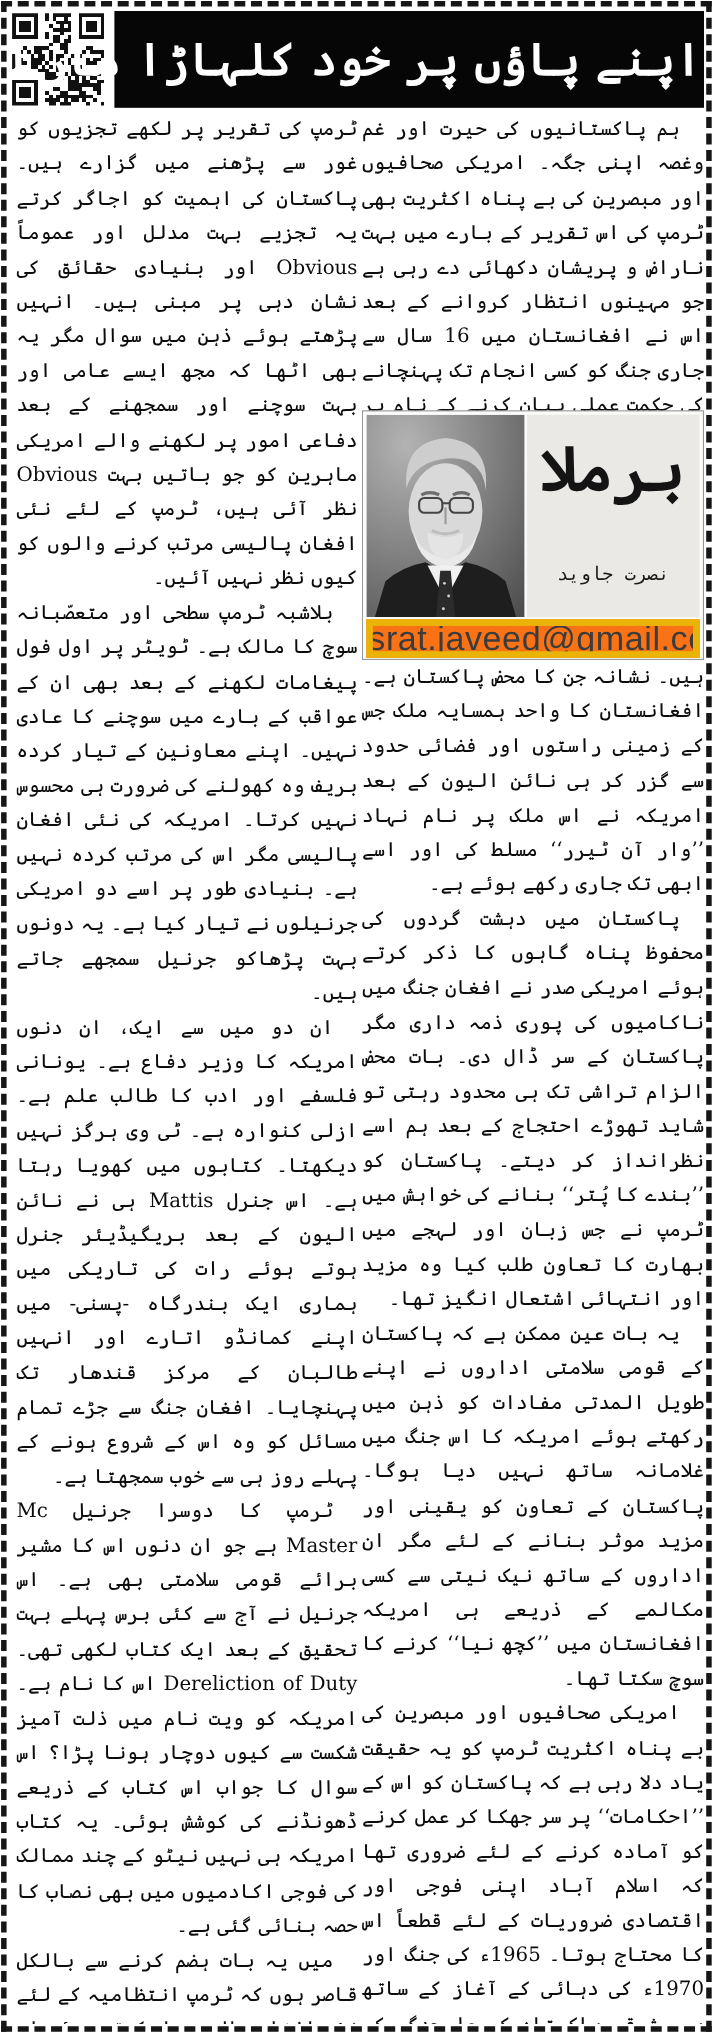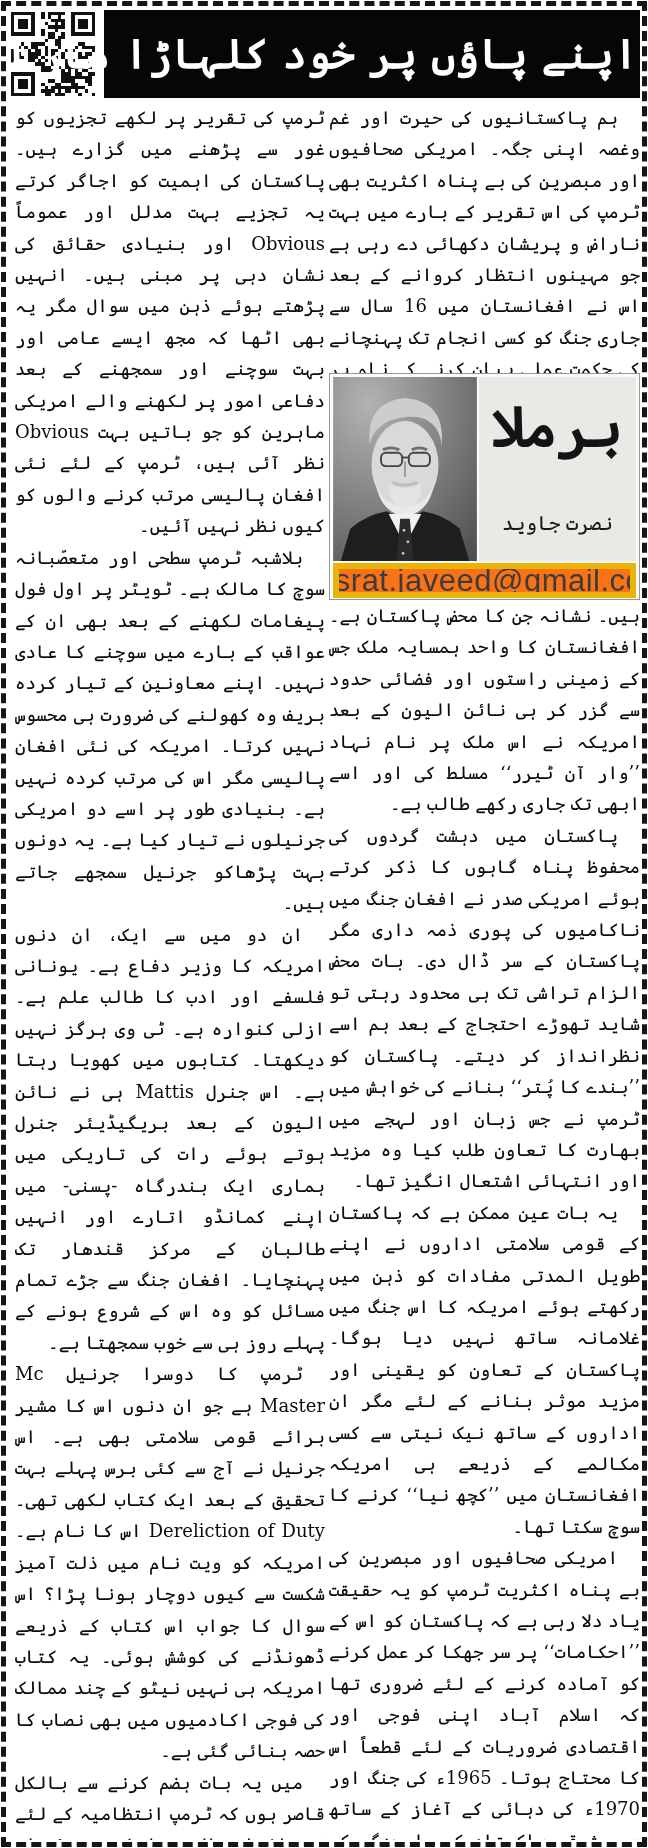--- a/index.html
+++ b/index.html
@@ -27,21 +27,21 @@
   
   .author-box{box-sizing:border-box;width:100%;height:227px;border:1px solid #979797;
         background:#fbfbfa;display:grid;grid-template-columns:147px 1fr;
         grid-template-rows:1fr 40px;direction:ltr;}
   .photo{grid-column:1;grid-row:1;padding:3px 0 0 3px;}
   .photo svg{display:block;width:144px;height:184px;}
   .panel{grid-column:2;grid-row:1;background:#eae9e6;margin:3px 3px 0 2px;
         display:flex;flex-direction:column;align-items:center;justify-content:center;direction:rtl;gap:42px;}
   .col-title{font-size:56px;font-weight:bold;line-height:1;color:#141414;
         font-family:"DejaVu Serif",serif;}
-  .author-name{font-size:20px;margin-top:12px;color:#1a1a1a;font-family:Liberation Sans, sans-serif;}
+  .author-name{font-size:17px;margin-top:12px;color:#1a1a1a;font-family:Liberation Mono, monospace;}
   .email-bar{grid-column:1 / span 2;grid-row:2;margin:2px 3px 3px;border:6px solid #eab308;
         background:#f97316;display:flex;align-items:center;justify-content:center;
         font-family:"Liberation Sans",sans-serif;font-size:31px;color:#3c3c3c;
         letter-spacing:.5px;direction:ltr;white-space:nowrap;overflow:hidden;}
 </style>
 </head>
 <body>
 
 <div class="page">
   <div class="page-frame"></div>
@@ -305,21 +305,21 @@
         </svg>
       </div>
       <div class="panel">
         <div class="col-title">برملا</div>
         <div class="author-name">نصرت جاوید</div>
       </div>
       <div class="email-bar">nusrat.javeed@gmail.com</div>
     </div>
 
     <div class="bottom-block">
-      <p class="para">ہیں۔ نشانہ جن کا محض پاکستان ہے۔ افغانستان کا واحد ہمسایہ ملک جس کے زمینی راستوں اور فضائی حدود سے گزر کر ہی نائن الیون کے بعد امریکہ نے اس ملک پر نام نہاد ’’وار آن ٹیرر‘‘ مسلط کی اور اسے ابھی تک جاری رکھے طالب ہے۔</p>
+      <p class="para">ہیں۔ نشانہ جن کا محض پاکستان ہے۔ افغانستان کا واحد ہمسایہ ملک جس کے زمینی راستوں اور فضائی حدود سے گزر کر ہی نائن الیون کے بعد امریکہ نے اس ملک پر نام نہاد ’’وار آن ٹیرر‘‘ مسلط کی اور اسے ابھی تک جاری رکھے ہوئے ہے۔</p>
       <p class="para indent">پاکستان میں دہشت گردوں کی محفوظ پناہ گاہوں کا ذکر کرتے ہوئے امریکی صدر نے افغان جنگ میں ناکامیوں کی پوری ذمہ داری مگر پاکستان کے سر ڈال دی۔ بات محض الزام تراشی تک ہی محدود رہتی تو شاید تھوڑے احتجاج کے بعد ہم اسے نظرانداز کر دیتے۔ پاکستان کو ’’بندے کا پُتر‘‘ بنانے کی خواہش میں ٹرمپ نے جس زبان اور لہجے میں بھارت کا تعاون طلب کیا وہ مزید اور انتہائی اشتعال انگیز تھا۔</p>
       <p class="para indent">یہ بات عین ممکن ہے کہ پاکستان کے قومی سلامتی اداروں نے اپنے طویل المدتی مفادات کو ذہن میں رکھتے ہوئے امریکہ کا اس جنگ میں غلامانہ ساتھ نہیں دیا ہوگا۔ پاکستان کے تعاون کو یقینی اور مزید موثر بنانے کے لئے مگر ان اداروں کے ساتھ نیک نیتی سے کسی مکالمے کے ذریعے ہی امریکہ افغانستان میں ’’کچھ نیا‘‘ کرنے کا سوچ سکتا تھا۔</p>
       <p class="para indent">امریکی صحافیوں اور مبصرین کی بے پناہ اکثریت ٹرمپ کو یہ حقیقت یاد دلا رہی ہے کہ پاکستان کو اس کے ’’احکامات‘‘ پر سر جھکا کر عمل کرنے کو آمادہ کرنے کے لئے ضروری تھا کہ اسلام آباد اپنی فوجی اور اقتصادی ضروریات کے لئے قطعاً اس کا محتاج ہوتا۔ 1965ء کی جنگ اور 1970ء کی دہائی کے آغاز کے ساتھ ہی مشرقی پاکستان کی علیحدگی کے بعد پاکستان نے مگر چین کے ساتھ مل کر اپنے دفاع کو مضبوط تر بنانا شروع کر دیا تھا۔ کئی برسوں تک بنیادی طور پر دفاعی شعبے تک محدود پاک - چین دوستی اب اقتصادی تعاون کے کئی نئے باب کھول رہی ہے۔ CPEC کی چھتری تلے جمع ہوئے امکانات کی بدولت امریکہ کو وہ Leverage ہرگز میسر نہیں جو کسی سپر طاقت کو اپنی شرائط منوانے کی قوت بخشتا ہے۔ اپنی تقریر کے ذریعے پاکستان کو بھڑکا کر ٹرمپ کئی حوالوں سے اپنے پاؤں پر کلہاڑا مارتا محسوس ہوا۔</p>
 
     </div>
   </div>
 
   <div class="col col-left">
     <p class="para">ٹرمپ کی تقریر پر لکھے تجزیوں کو غور سے پڑھنے میں گزارے ہیں۔ پاکستان کی اہمیت کو اجاگر کرتے یہ تجزیے بہت مدلل اور عموماً Obvious اور بنیادی حقائق کی نشان دہی پر مبنی ہیں۔ انہیں پڑھتے ہوئے ذہن میں سوال مگر یہ بھی اٹھا کہ مجھ ایسے عامی اور بہت سوچنے اور سمجھنے کے بعد دفاعی امور پر لکھنے والے امریکی ماہرین کو جو باتیں بہت Obvious نظر آئی ہیں، ٹرمپ کے لئے نئی افغان پالیسی مرتب کرنے والوں کو کیوں نظر نہیں آئیں۔</p>
     <p class="para indent">بلاشبہ ٹرمپ سطحی اور متعصّبانہ سوچ کا مالک ہے۔ ٹویٹر پر اول فول پیغامات لکھنے کے بعد بھی ان کے عواقب کے بارے میں سوچنے کا عادی نہیں۔ اپنے معاونین کے تیار کردہ بریف وہ کھولنے کی ضرورت ہی محسوس نہیں کرتا۔ امریکہ کی نئی افغان پالیسی مگر اس کی مرتب کردہ نہیں ہے۔ بنیادی طور پر اسے دو امریکی جرنیلوں نے تیار کیا ہے۔ یہ دونوں بہت پڑھاکو جرنیل سمجھے جاتے ہیں۔</p>

